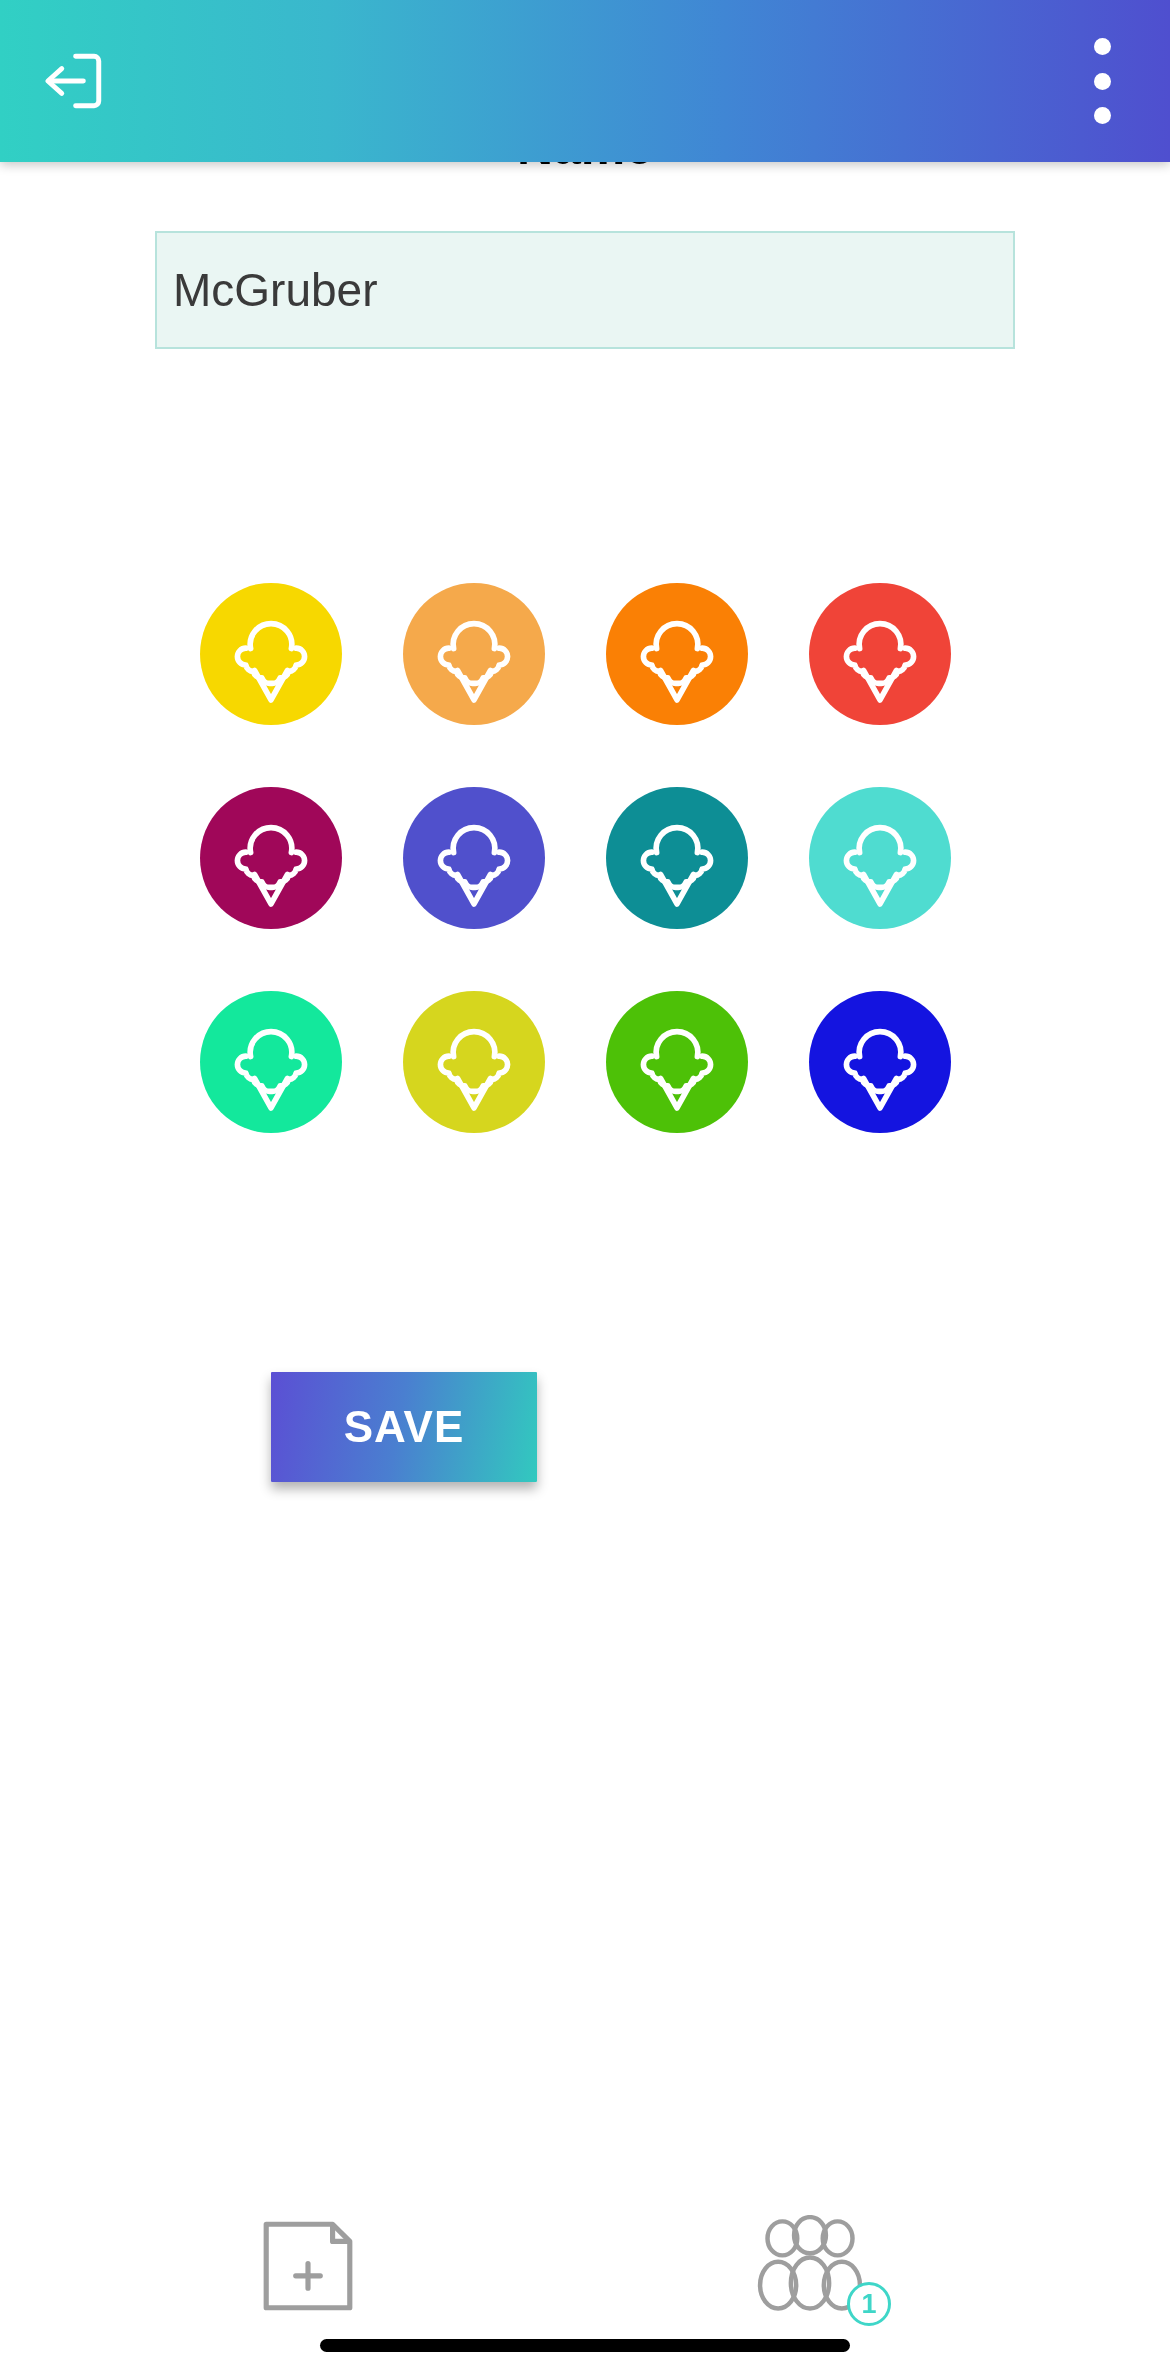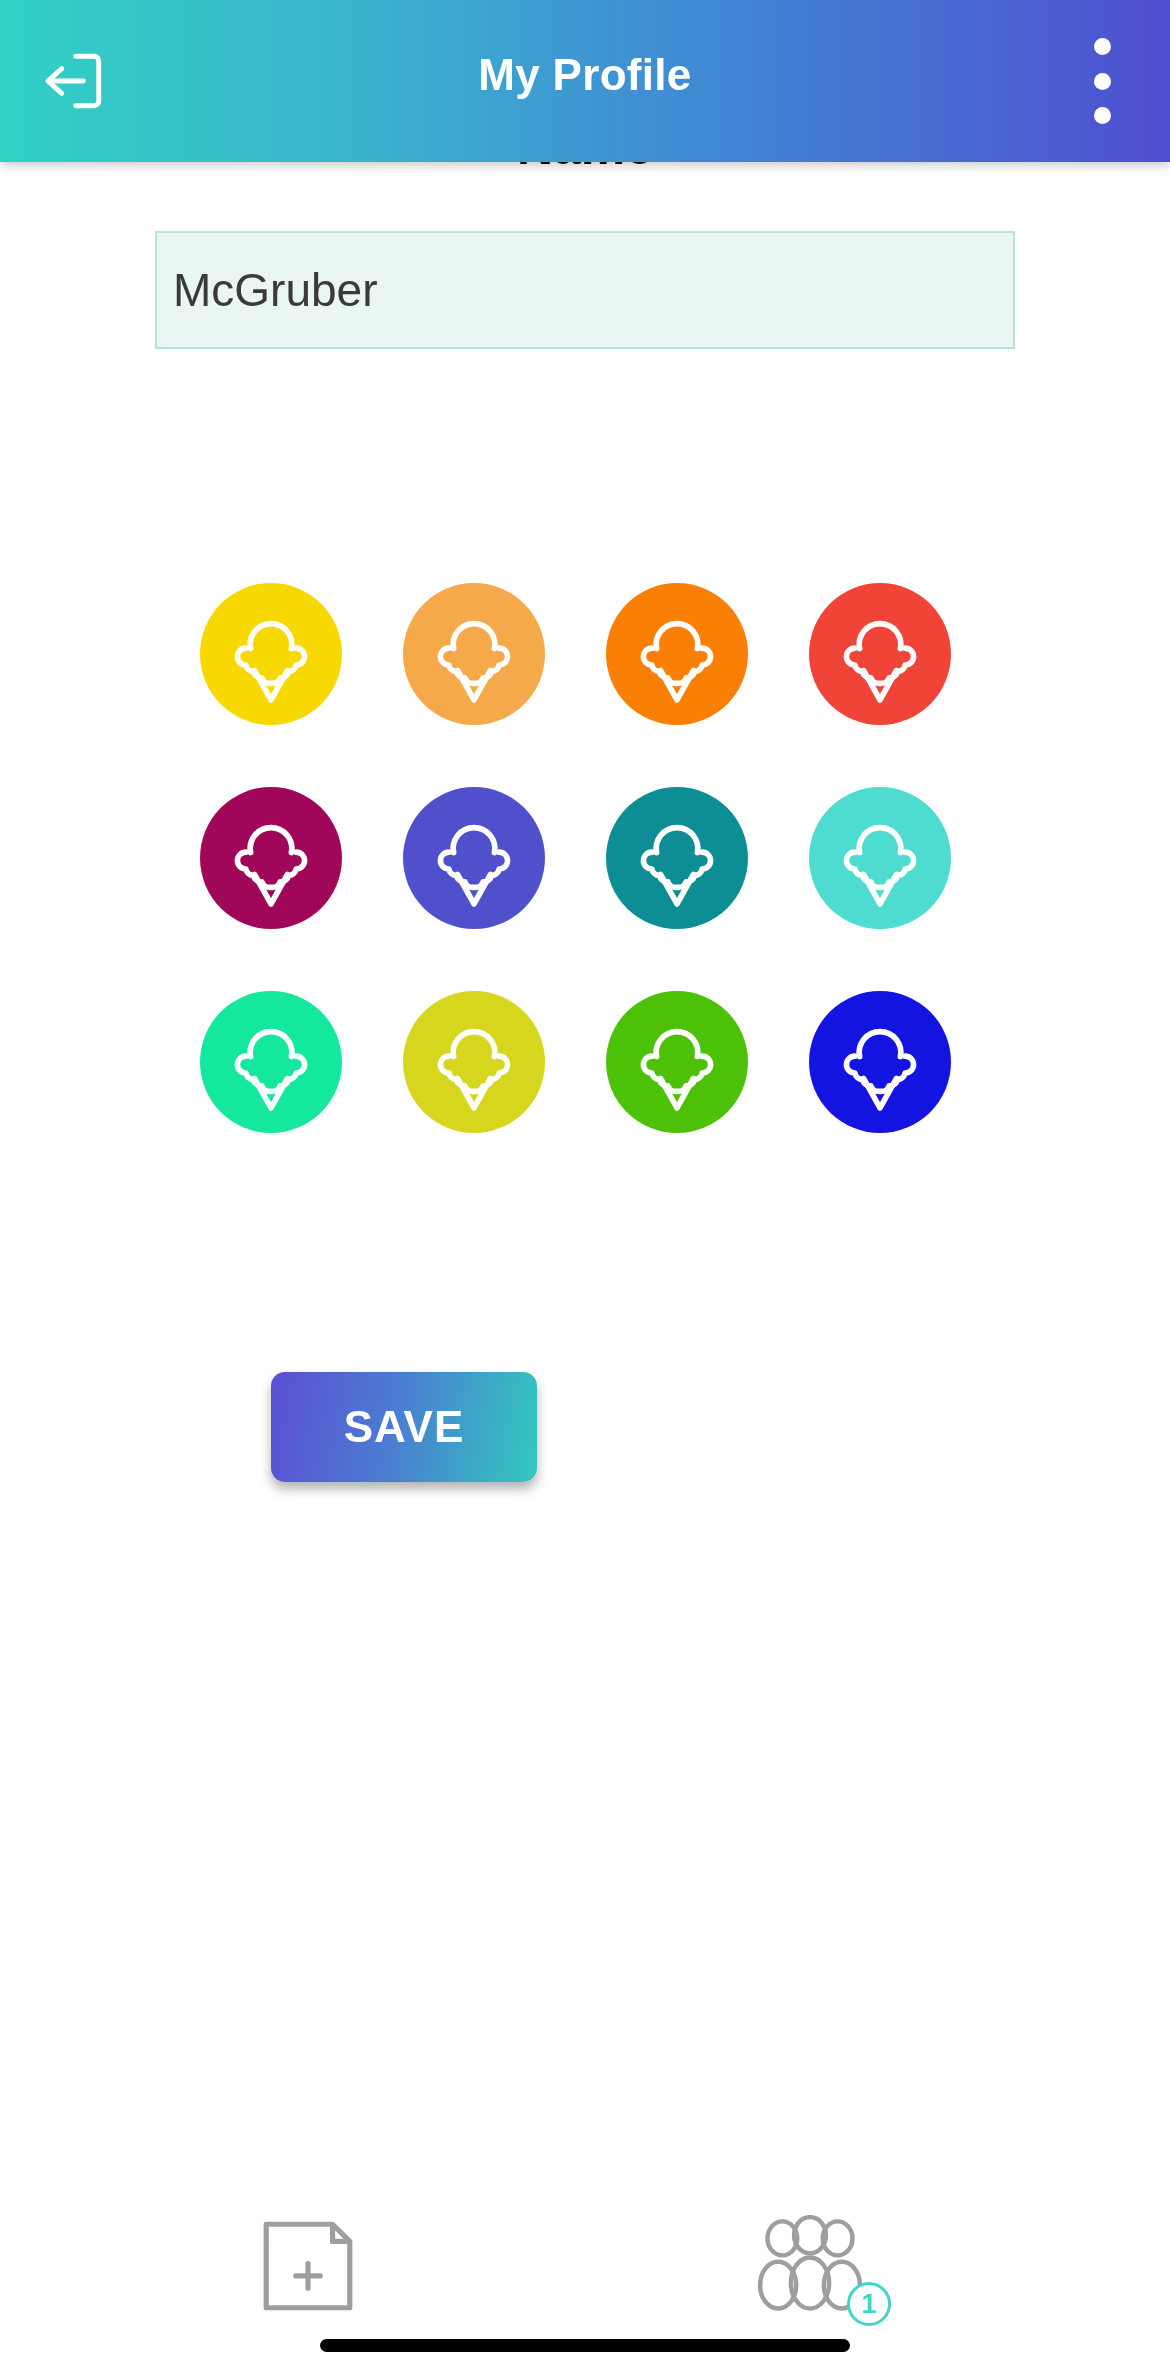--- a/index.html
+++ b/index.html
@@ -127,21 +127,21 @@
     align-items: center;
     justify-content: center;
   }
   .swatch svg { width: 104px; height: 104px; display: block; }
 
   
   .btn {
     position: absolute;
     height: 110px;
     border: none;
-    border-radius: 14px;
+    border-radius: 1px;
     color: #ffffff;
     font-family: "Liberation Sans", sans-serif;
     font-size: 44px;
     font-weight: bold;
     letter-spacing: 1px;
     cursor: pointer;
     box-shadow: 0 7px 12px rgba(0,0,0,0.30);
   }
 
   .btn-save {
@@ -377,21 +377,20 @@
   <div class="appbar">
 
     <div class="back-btn">
       <svg viewBox="0 0 48 48" fill="none" stroke="#ffffff" stroke-width="3.2" stroke-linecap="round" stroke-linejoin="round">
         <path d="M27 8 H39 A3 3 0 0 1 42 11 V37 A3 3 0 0 1 39 40 H27"></path>
         <path d="M32 24 H10"></path>
         <path d="M18 16 L9 24 L18 32"></path>
       </svg>
     </div>
 
-    <div class="appbar-title">My Profile</div>
 
     <div class="overflow-btn">
       <span class="dot"></span>
       <span class="dot"></span>
       <span class="dot"></span>
     </div>
   </div>
 
   <div class="bottom-nav">
 

